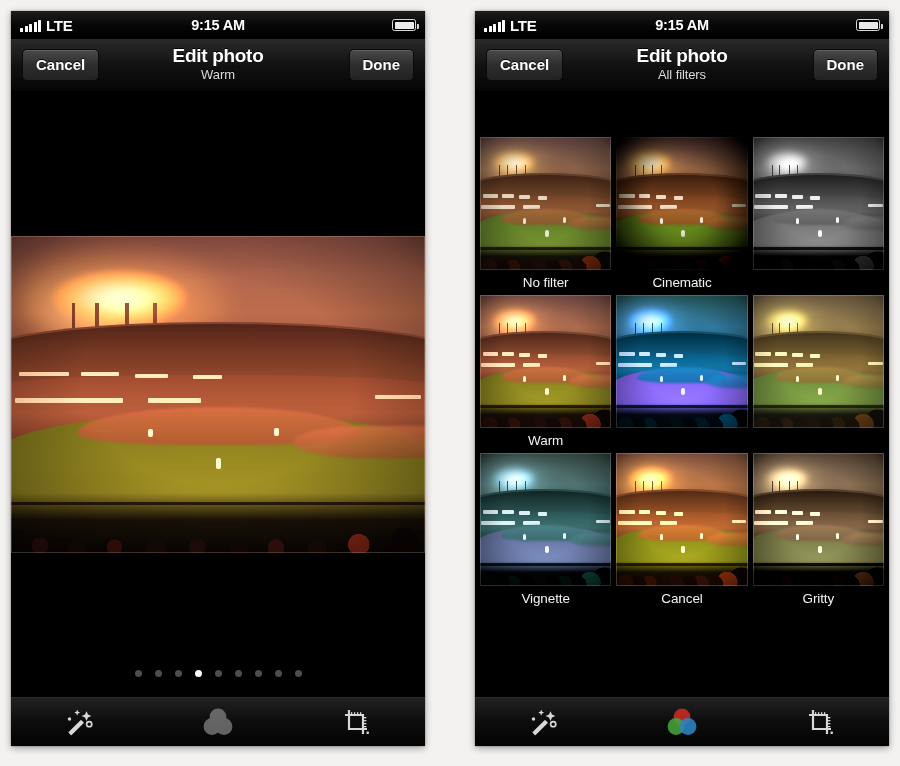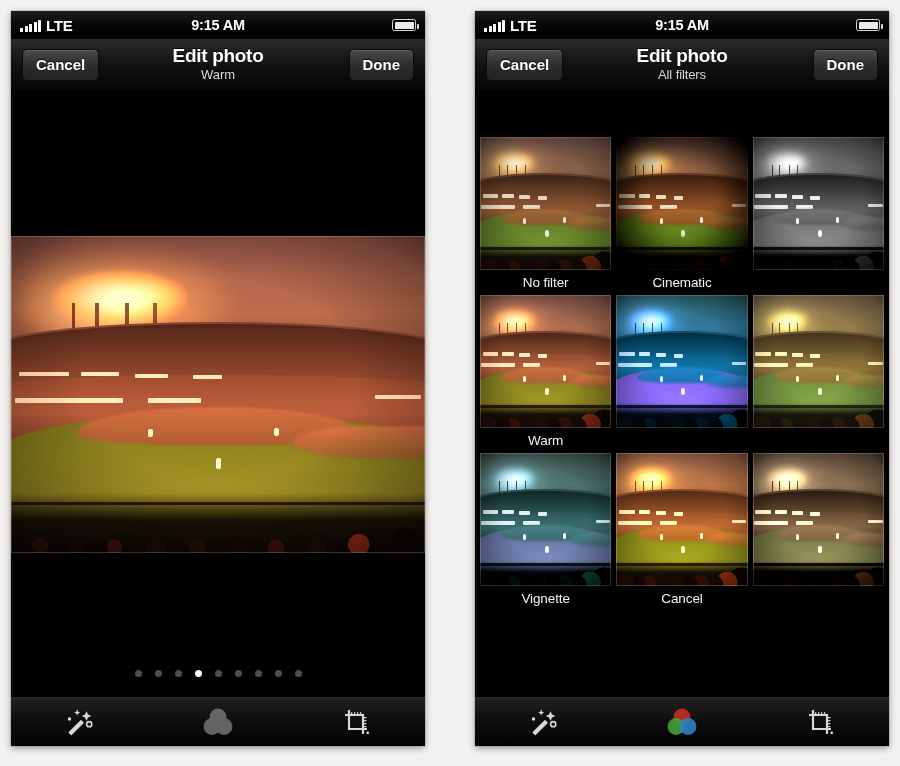--- a/index.html
+++ b/index.html
@@ -712,20 +712,21 @@
                 <div class="warningtrack"></div>
                 <div class="player" style="left:49.5%;top:70%;height:7px;width:4px;"></div>
                 <div class="player" style="left:33%;top:61%;height:6px;width:3px;"></div>
                 <div class="player" style="left:63.5%;top:60.5%;height:6px;width:3px;"></div>
                 <div class="railing"></div>
                 <div class="crowd-fg"></div>
                 <div class="vignette"></div>
                 <div class="photo-frame"></div>
               </div>
             </div>
+            <div class="cell-label">Gritty</div>
           </div>
         </div>
     </div>
 
     <div class="toolbar">
       <div class="tool">
         <svg width="34" height="32" viewBox="0 0 34 32">
           <g fill="#d8d8d8">
             <rect x="4" y="19.5" width="18" height="4.3" rx="0.6" transform="rotate(-45 13 21.5)"></rect>
             <polygon points="23.5,5.2 25,8.6 28.4,10.1 25,11.6 23.5,15 22,11.6 18.6,10.1 22,8.6"></polygon>

